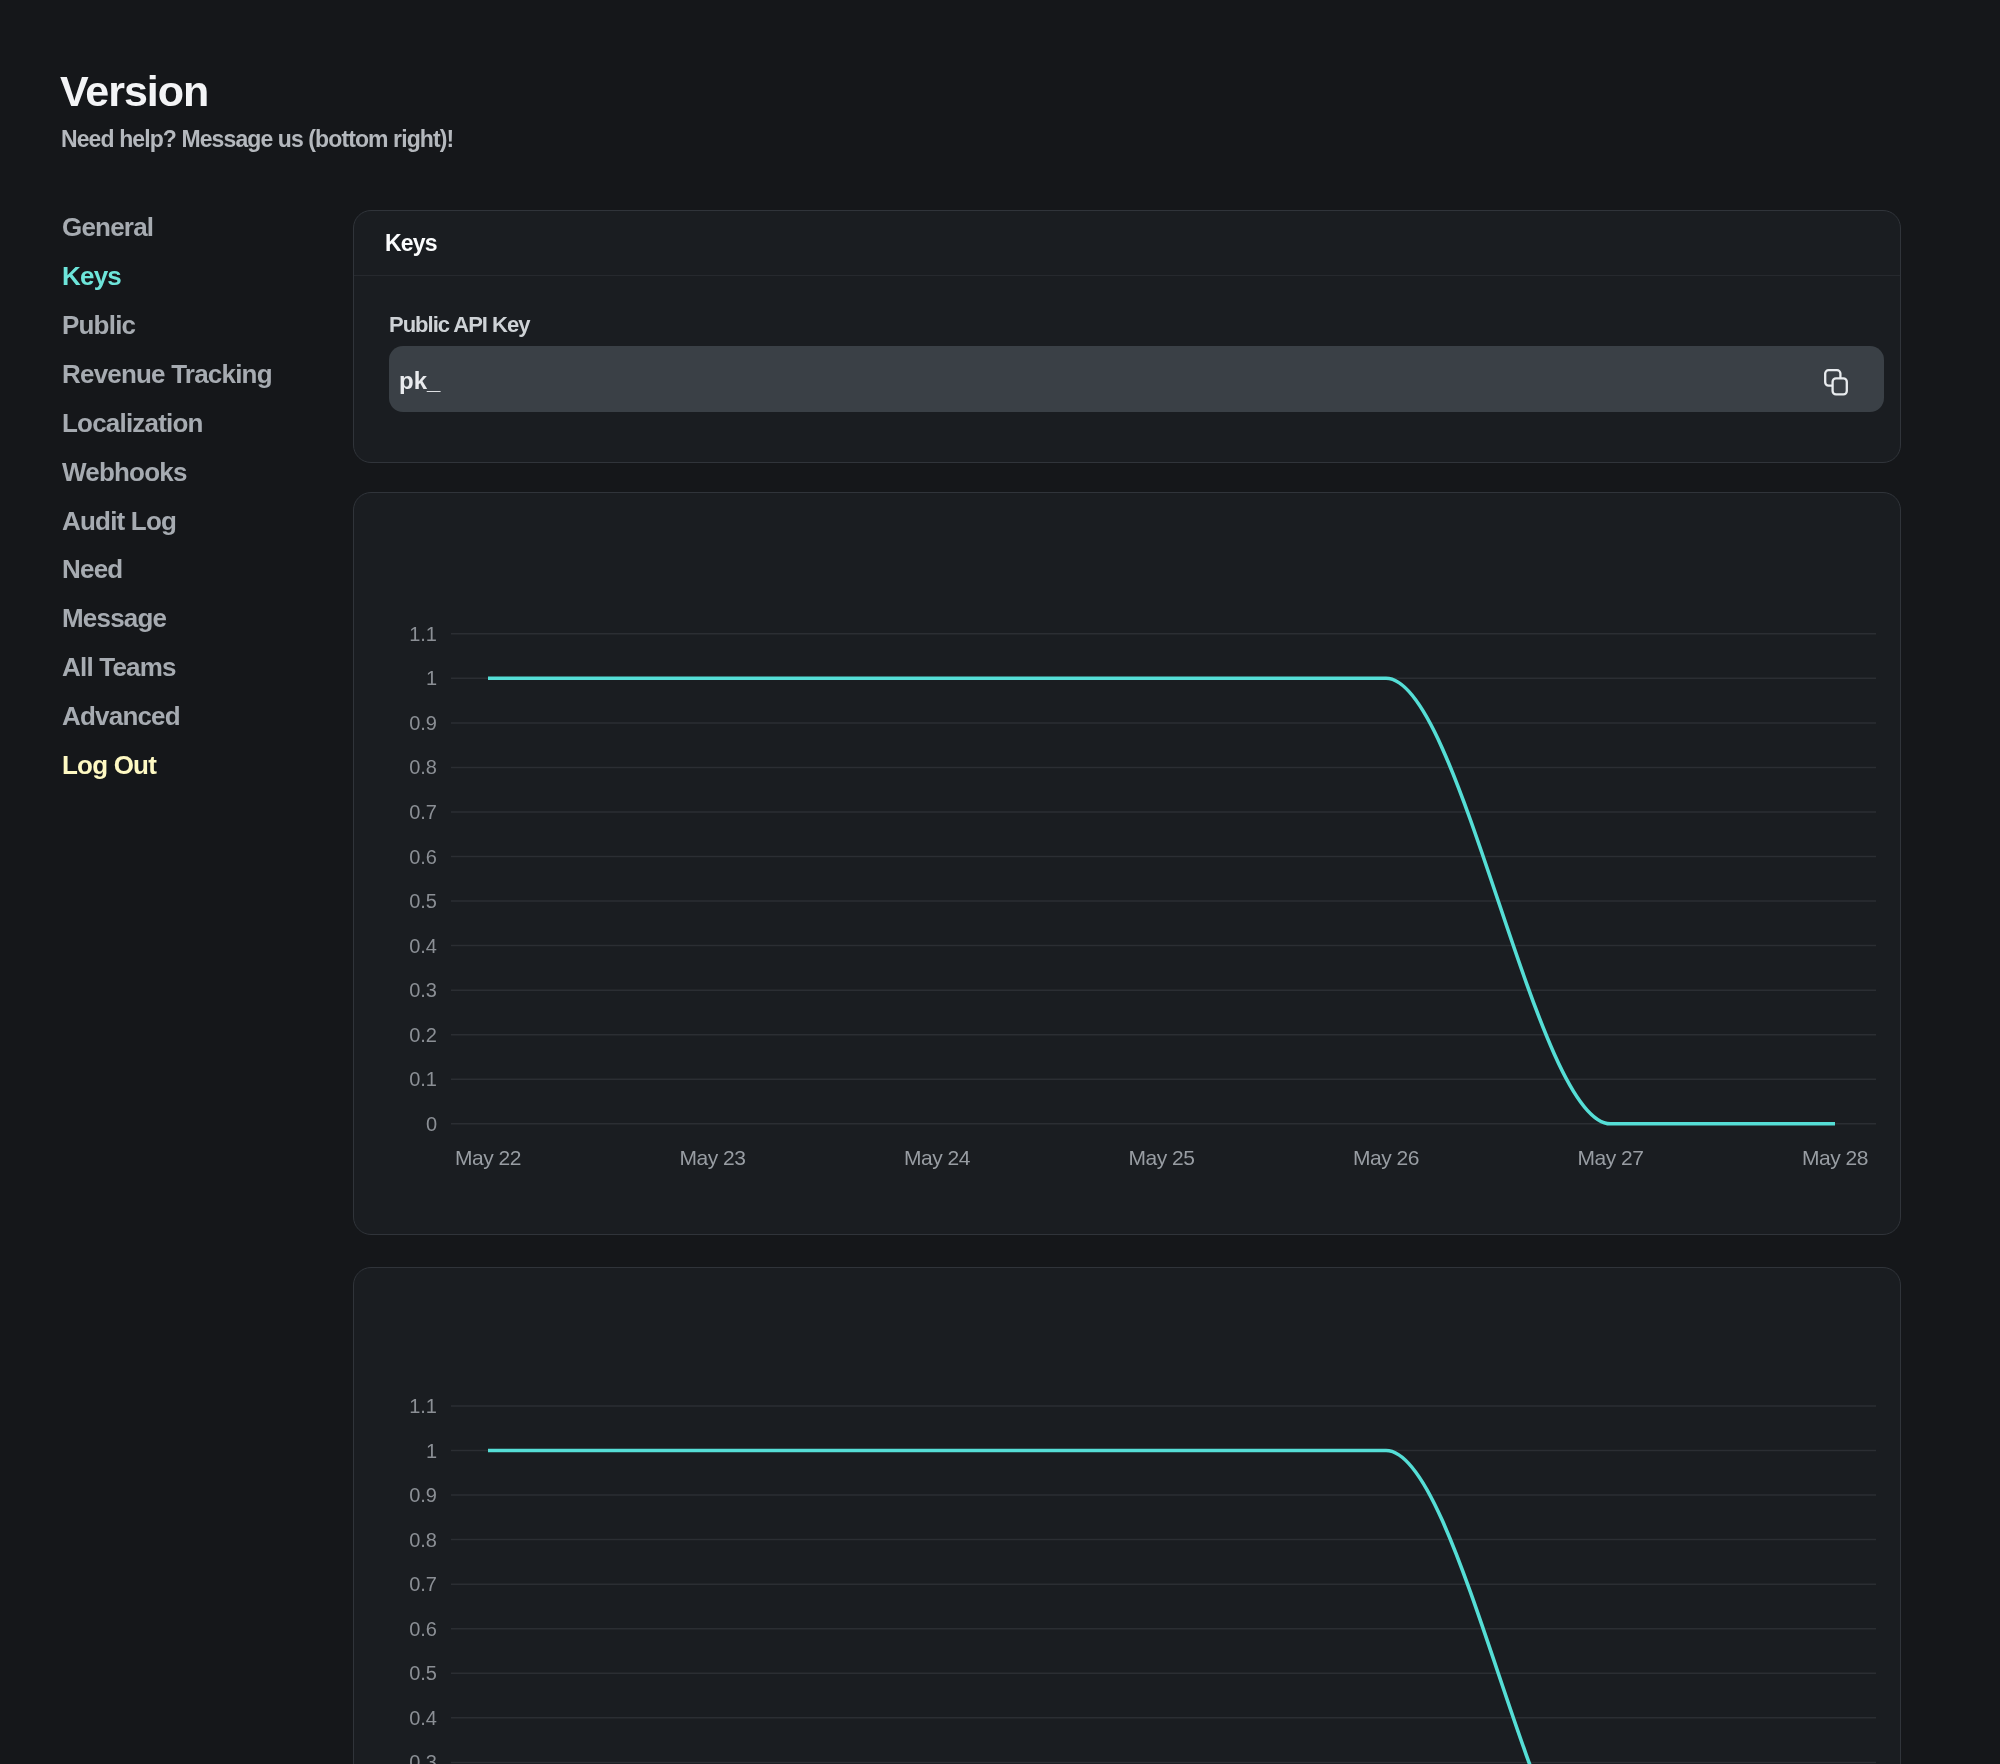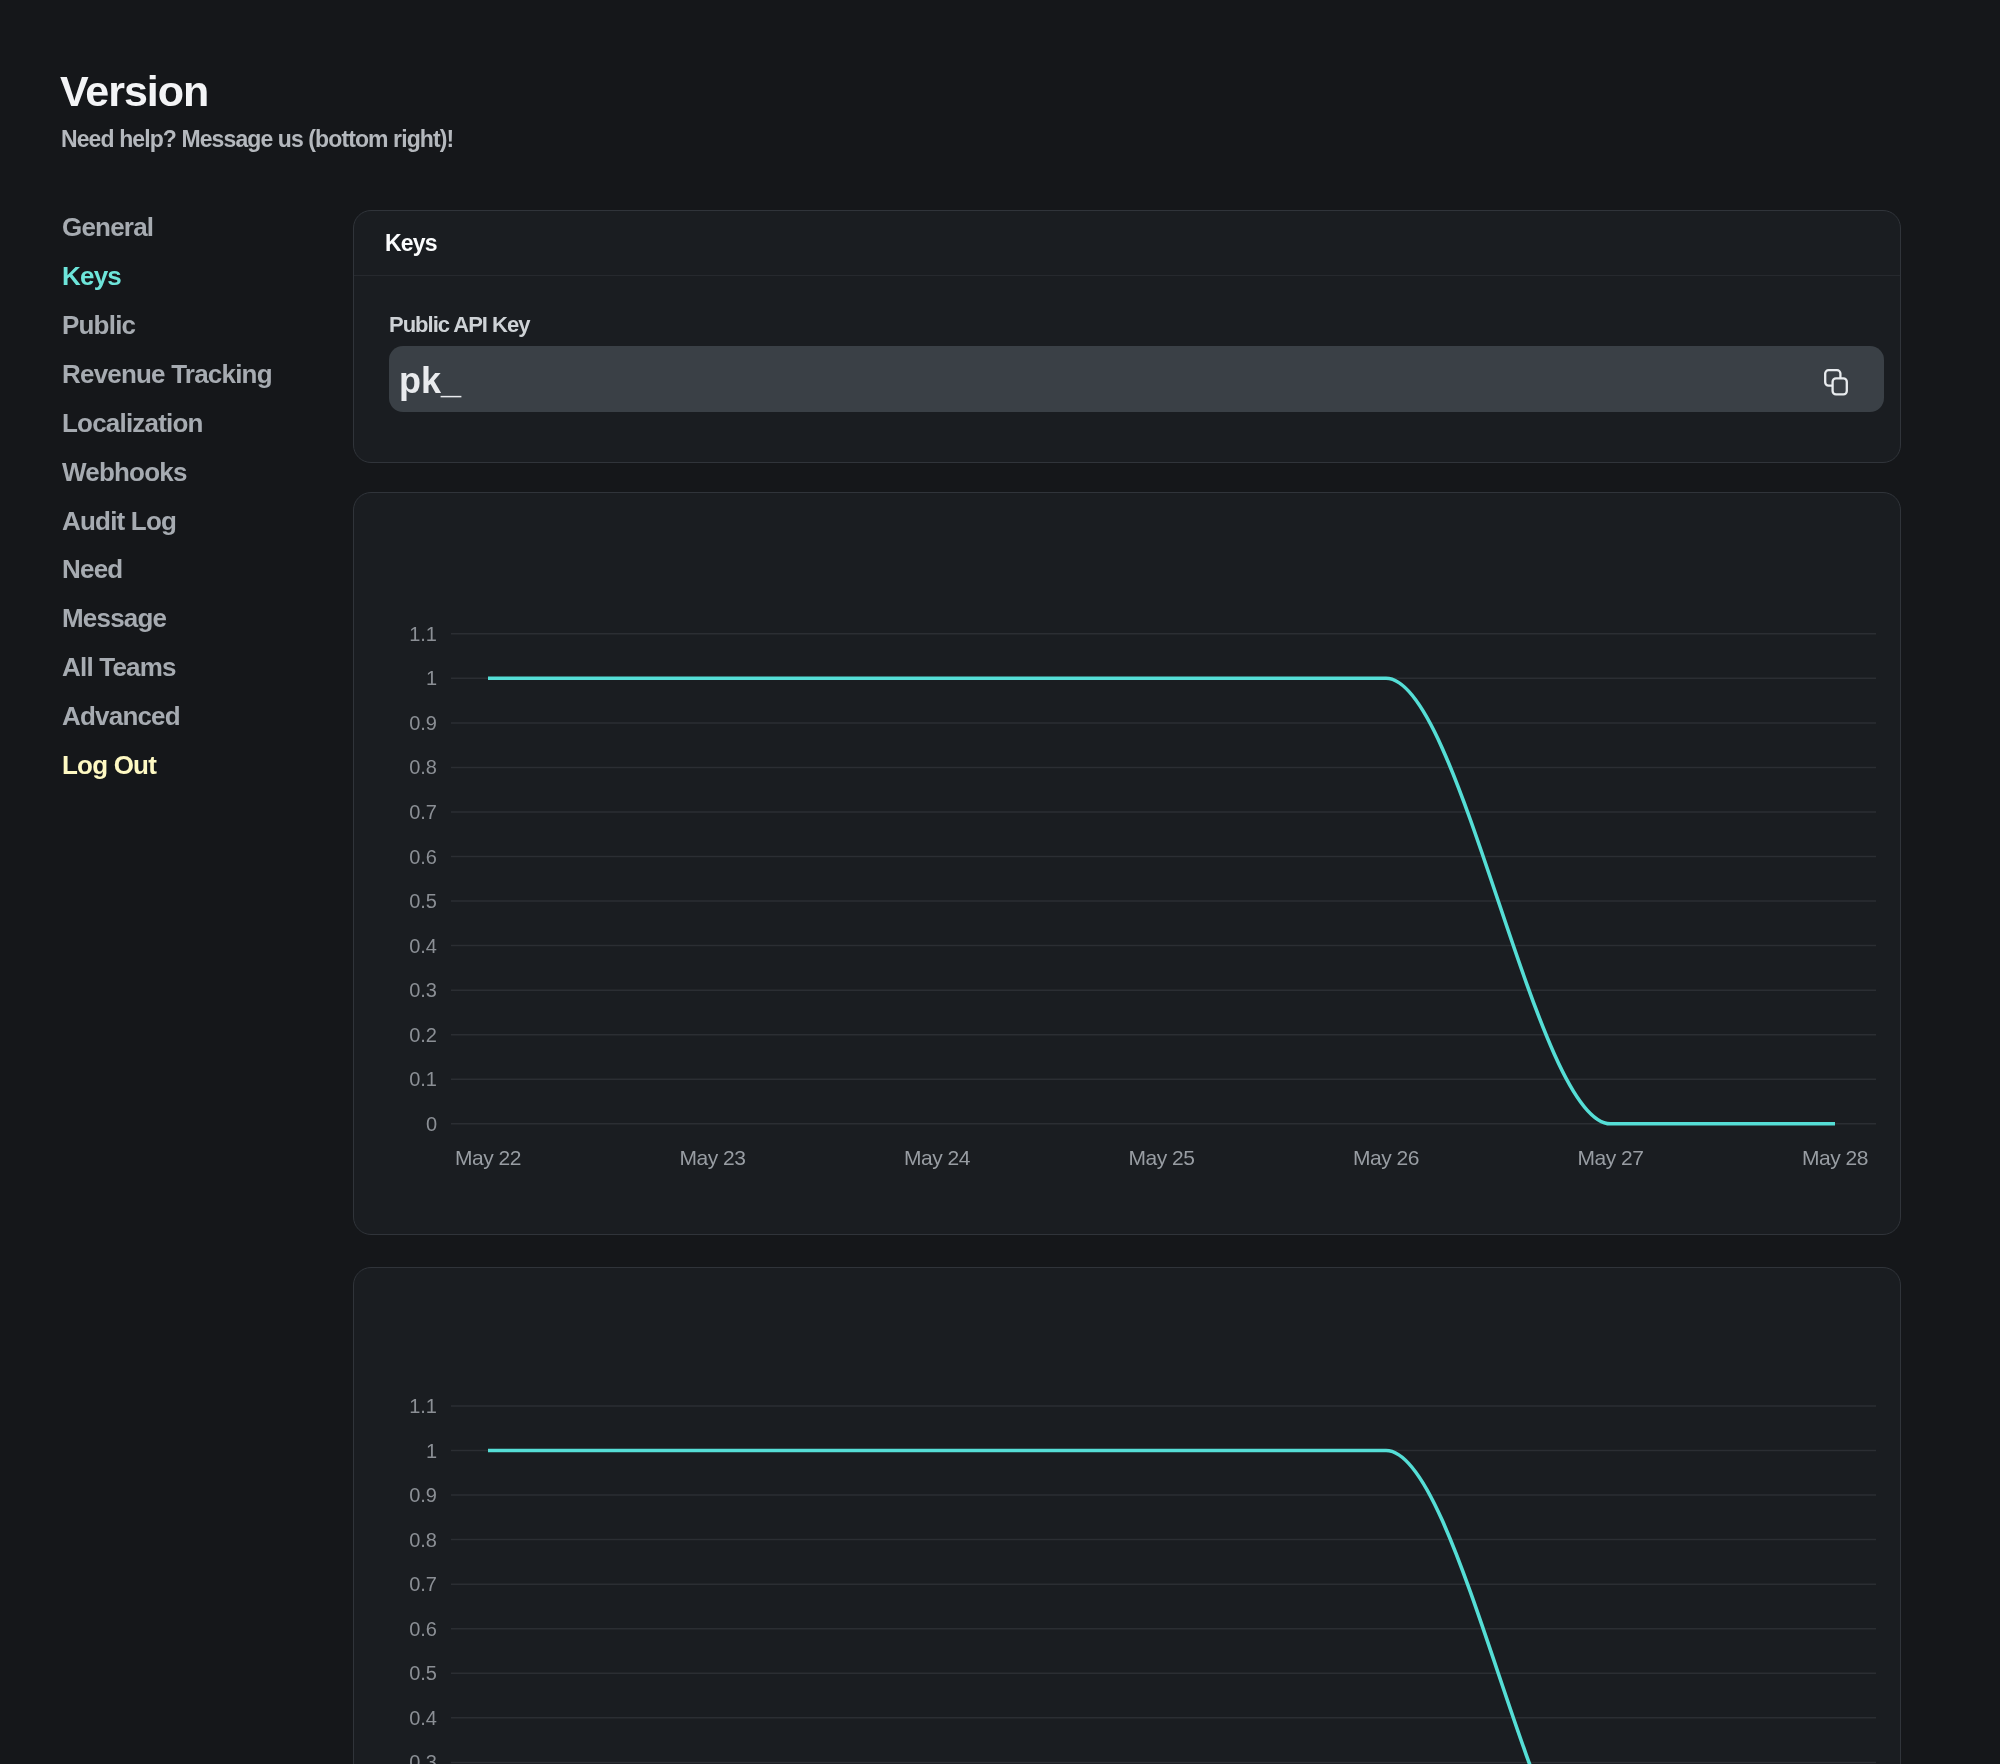--- a/index.html
+++ b/index.html
@@ -30,21 +30,21 @@
   #card1 { top:210px; height:253px; }
   #card2 { top:492px; height:743px; overflow:hidden; }
   #card3 { top:1267px; height:743px; overflow:hidden; }
   .lbl { left:389px; top:314px; font-size:22px; font-weight:700; color:#ced2d6; line-height:22px; letter-spacing:-1px; }
   .inp {
     left:389px; top:346px; width:1495px; height:66px;
     background:#3a4046; border-radius:14px;
   }
   .pk {
     left:399px; top:367px;
-    font-size:36px; font-weight:700; color:#e9ebee; line-height:28px;
+    font-size:24px; font-weight:700; color:#e9ebee; line-height:28px;
   }
   .csvg { position:absolute; left:0; top:0; }
 </style>
 </head>
 <body>
   <div class="abs h1">Version</div>
   <div class="abs sub">Need help? Message us (bottom right)!</div>
   <div class="abs nav">
     <div>General</div>
     <div class="act">Keys</div>

